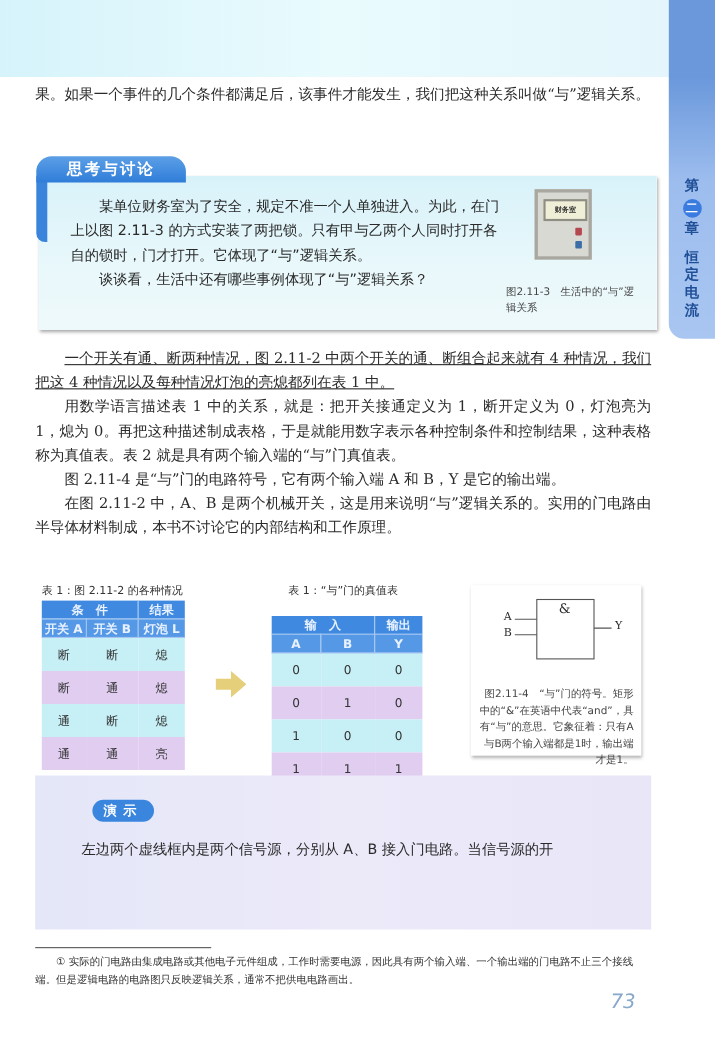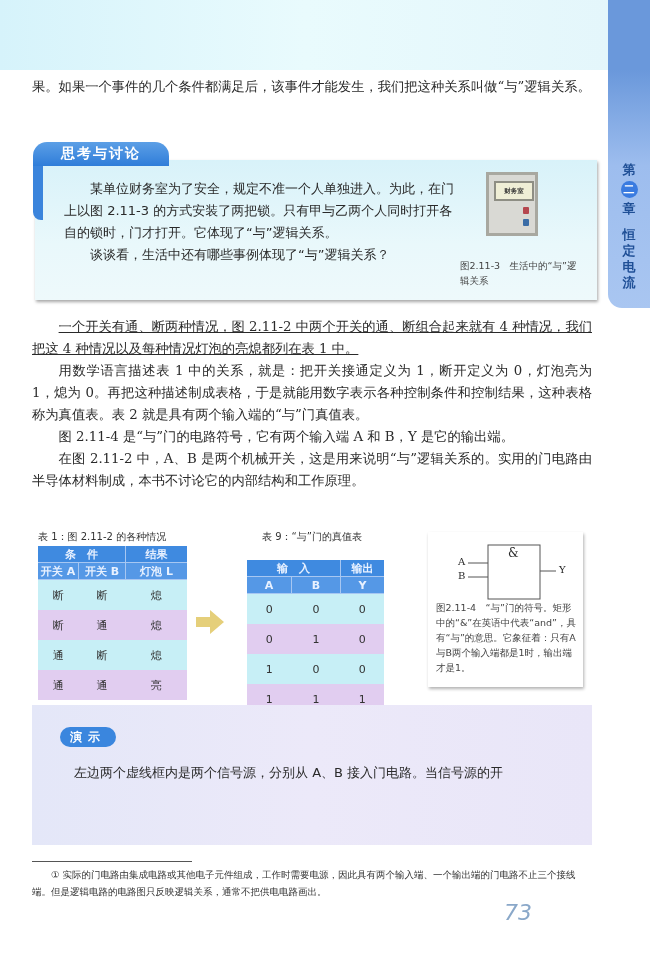--- a/index.html
+++ b/index.html
@@ -91,46 +91,46 @@
   table.tt th:last-child { border-right: none; }
   table.tt td { height: 30px; padding: 0; color: #333; font-size: 11px; }
   table.tt tr.r-cyan td { background: #c7eff6; }
   table.tt tr.r-pink td { background: #e1cdf0; }
   table.tt tr.sub th { background: #5598e6; }
   .gate-box {
     position: absolute; left: 428px; top: 532px; width: 155px; height: 155px;
     background: #fff; box-shadow: 1px 2px 3px rgba(0,0,0,0.3);
   }
   .gate-cap {
-    position: absolute; left: 436px; top: 600px; width: 140px;
-    font-family: "DejaVu Sans", sans-serif; font-size: 9.5px; line-height: 15px; color: #444;
+    position: absolute; left: 436px; top: 624px; width: 140px;
+    font-family: "DejaVu Sans", sans-serif; font-size: 9.5px; line-height: 15px; color: #444; text-align: right;
   }
 
   .demo-band {
     position: absolute; left: 32px; top: 705px; width: 560px; height: 140px;
     background: linear-gradient(90deg, #e4e7f8 0%, #ece9f9 50%, #e9e6f8 100%);
   }
   .demo-tab {
-    position: absolute; left: 60px; top: 727px; width: 56px; height: 20px;
+    position: absolute; left: 84px; top: 727px; width: 56px; height: 20px;
     background: #3a86de; border-radius: 10px; color: #fff;
     font-family: "DejaVu Sans", sans-serif; font-weight: bold; font-size: 12px;
     display: flex; align-items: center; justify-content: center; letter-spacing: 6px;
   }
   .demo-text {
     position: absolute; left: 48px; top: 760px; width: 515px;
     font-family: "DejaVu Sans", sans-serif; font-size: 13px; line-height: 26px; color: #2a2a2a;
   }
   .fn-rule { position: absolute; left: 32px; top: 861px; width: 160px; height: 1px; background: #555; }
   .footnote {
     position: absolute; left: 32px; top: 866px; width: 560px;
     font-family: "DejaVu Sans", sans-serif; font-size: 9.5px; line-height: 17px; color: #333;
   }
   .page-no {
-    position: absolute; left: 504px; top: 900px; font-family: "DejaVu Sans", sans-serif;
-    font-size: 22px; color: #8aa8c9; font-style: italic;
+    position: absolute; left: 555px; top: 900px; font-family: "DejaVu Sans", sans-serif;
+    font-size: 18px; color: #8aa8c9; font-style: italic;
   }
 </style>
 </head>
 <body>
 
 <div class="top-band"></div>
 <div class="side-tab-top"></div>
 <div class="side-tab">
   <div class="chap">
     <span class="v">第</span>
@@ -161,21 +161,21 @@
 <div class="fig3-cap">图2.11-3　生活中的“与”逻辑关系</div>
 
 <div class="para" style="top:316px;">
   <p class="indent" style="margin:0;text-decoration:underline;">一个开关有通、断两种情况，图 2.11-2 中两个开关的通、断组合起来就有 4 种情况，我们把这 4 种情况以及每种情况灯泡的亮熄都列在表 1 中。</p>
   <p class="indent" style="margin:0;">用数学语言描述表 1 中的关系，就是：把开关接通定义为 1，断开定义为 0，灯泡亮为 1，熄为 0。再把这种描述制成表格，于是就能用数字表示各种控制条件和控制结果，这种表格称为真值表。表 2 就是具有两个输入端的“与”门真值表。</p>
   <p class="indent" style="margin:0;">图 2.11-4 是“与”门的电路符号，它有两个输入端 A 和 B，Y 是它的输出端。</p>
   <p class="indent" style="margin:0;">在图 2.11-2 中，A、B 是两个机械开关，这是用来说明“与”逻辑关系的。实用的门电路由半导体材料制成，本书不讨论它的内部结构和工作原理。</p>
 </div>
 
 <div class="tcap" style="left:38px; top:530px;">表 1：图 2.11-2 的各种情况</div>
-<table class="tt" style="left:38px; top:546px; width:149px;">
+<table class="tt" style="left:38px; top:546px; width:130px;">
   <tbody>
       <tr>
     <th colspan="2">条　件</th>
     <th>结果</th>
   </tr>
   <tr class="sub">
     <th style="width:40px;">开关 A</th>
     <th style="width:46px;">开关 B</th>
     <th>灯泡 L</th>
   </tr>
@@ -199,21 +199,21 @@
     <td>通</td>
     <td>亮</td>
   </tr>
 </tbody>
   </table>
 
 <svg style="position:absolute; left:196px; top:610px;" width="28" height="24">
   <polygon points="0,7 14,7 14,0 28,12 14,24 14,17 0,17" fill="#e5cf7a"></polygon>
 </svg>
 
-<div class="tcap" style="left:262px; top:530px;">表 9：“与”门的真值表</div>
+<div class="tcap" style="left:262px; top:530px;">表 1：“与”门的真值表</div>
 <table class="tt" style="left:247px; top:560px; width:137px;">
   <tbody>
       <tr>
     <th colspan="2">输　入</th>
     <th>输出</th>
   </tr>
   <tr class="sub">
     <th style="width:44px;">A</th>
     <th style="width:48px;">B</th>
     <th>Y</th>

